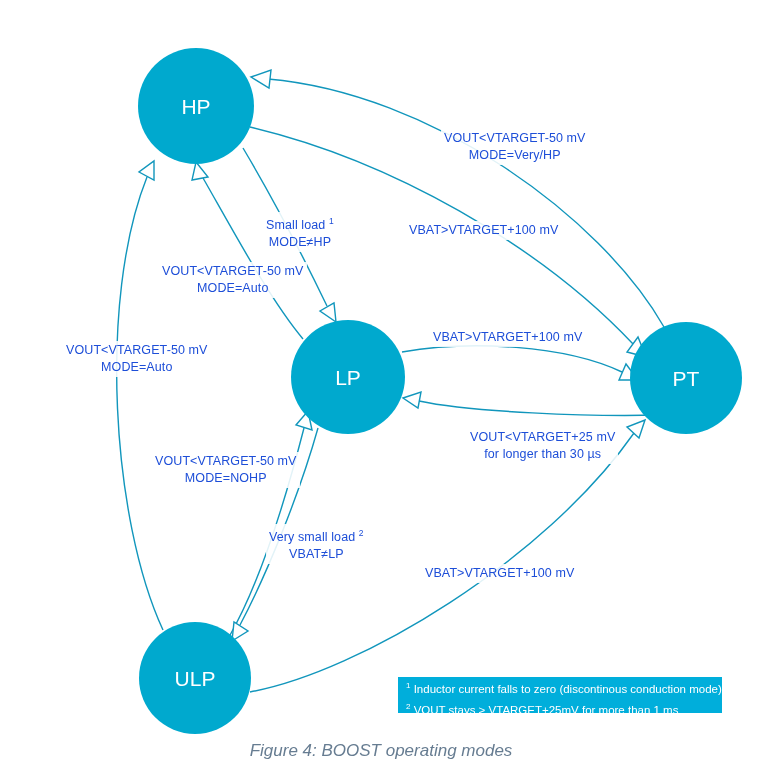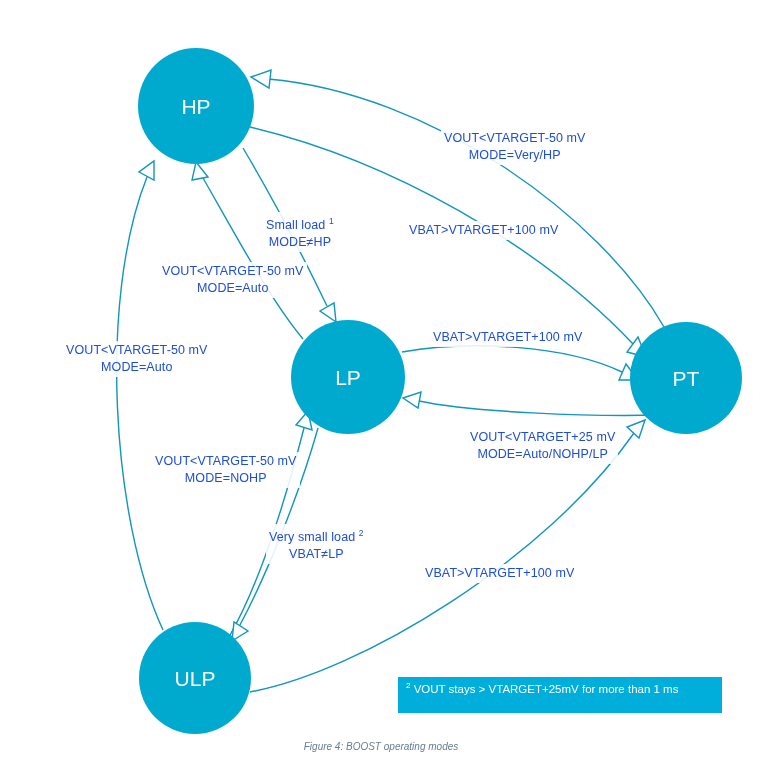--- a/index.html
+++ b/index.html
@@ -64,21 +64,21 @@
   }
   .legend-line sup{font-size:8px;vertical-align:super;}
 
   #caption{
     position:absolute;
     left:0;top:741px;width:762px;
     text-align:center;
     color:#667C91;
     font-family:"Liberation Sans", sans-serif;
     font-style:italic;
-    font-size:10px;
+    font-size:17px;
   }
 </style>
 </head>
 <body>
 
 <div id="stage">
 
   <svg id="diagram" viewBox="0 0 762 780">
 
     <g>
@@ -176,38 +176,42 @@
     <div>VOUT&lt;VTARGET-50 mV</div>
     <div>MODE=Auto</div>
   </div>
 
   <div class="edge-label" style="left:430px;top:328px;">
     <div>VBAT&gt;VTARGET+100 mV</div>
   </div>
 
   <div class="edge-label" style="left:427px;top:428px;margin-left:40px;">
     <div>VOUT&lt;VTARGET+25 mV</div>
-    <div>MODE=Auto/NOHP/LP</div>
+    <div>for longer than  30 µs</div>
   </div>
 
   <div class="edge-label" style="left:152px;top:452px;">
     <div>VOUT&lt;VTARGET-50 mV</div>
     <div>MODE=NOHP</div>
   </div>
 
   <div class="edge-label" style="left:266px;top:524px;">
     <div><span>Very small load</span> <sup>2</sup></div>
     <div>VBAT≠LP</div>
   </div>
 
   <div class="edge-label" style="left:422px;top:564px;">
     <div>VBAT&gt;VTARGET+100 mV</div>
   </div>
 
   <div id="legend-box">
+    <div class="legend-line">
+      <sup>1</sup>
+      <span>Inductor current falls to zero (discontinous conduction mode)</span>
+    </div>
     <div class="legend-line">
       <sup>2</sup>
       <span>VOUT stays &gt; VTARGET+25mV for more than 1 ms</span>
     </div>
   </div>
 
   <div id="caption">Figure 4: BOOST operating modes</div>
 
 </div>
 

